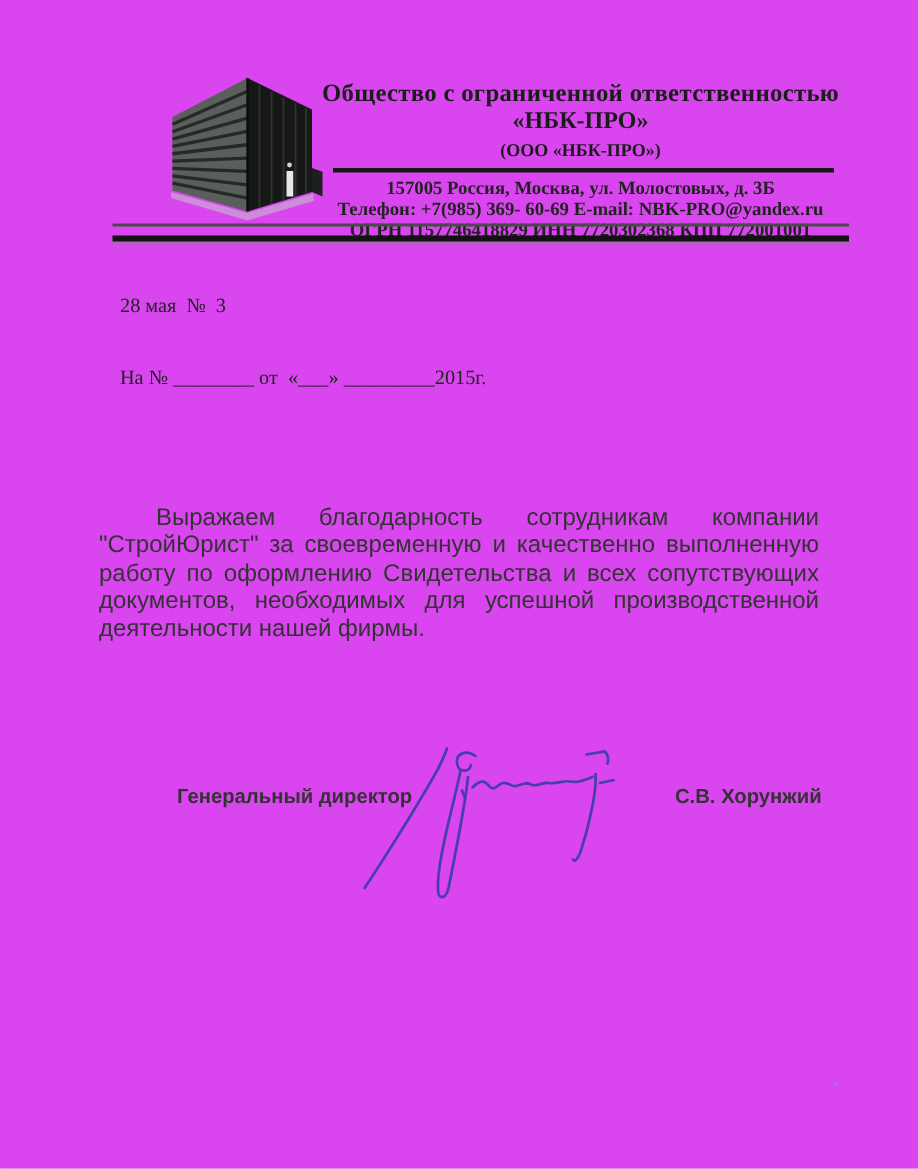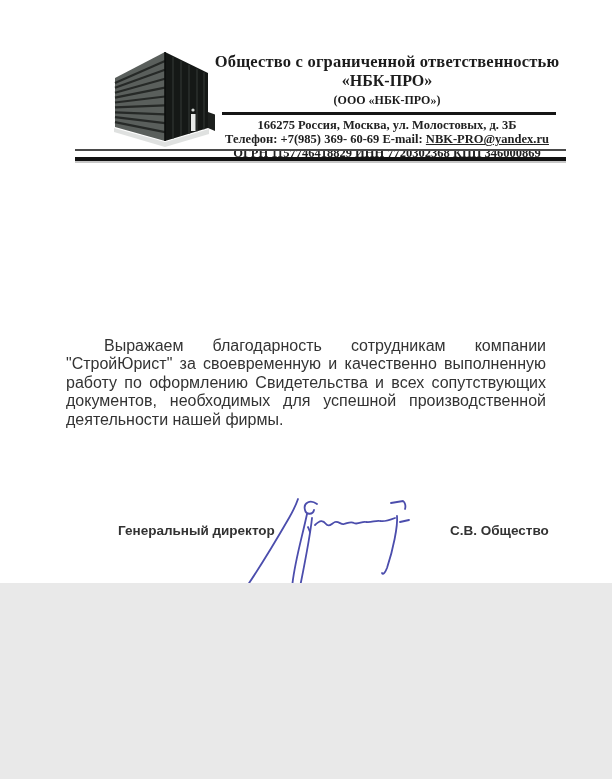--- a/index.html
+++ b/index.html
@@ -1,37 +1,37 @@
 <!DOCTYPE html>
 <html><head>
 <meta charset="utf-8">
 <style>
   html,body{margin:0;padding:0;background:#e9e9e9;}
   .page{
     position:relative;
-    width:612px;height:583px;
-    background:#ffffff;
+    width:612px;height:779px;
+    background:#d946ef;
     font-family:"Liberation Serif","DejaVu Serif",serif;
     color:#1c1c1c;
     overflow:hidden;
     box-shadow:0 0 4px rgba(0,0,0,.2);
   }
   
   .logo{position:absolute;left:110px;top:48px;width:106px;height:102px;}
   
   .header-block{
     position:absolute;left:212px;top:52px;width:350px;
     text-align:center;
   }
   .org-type{font-size:16.5px;font-weight:700;line-height:19px;letter-spacing:.2px;}
   .org-name{font-size:16px;font-weight:700;line-height:19px;}
   .org-paren{font-size:12px;font-weight:700;line-height:20px;}
   .header-rule{height:0;border-top:3px solid #151515;margin:2px 6px 3px 10px;}
   .contact-line{font-size:12.5px;font-weight:700;line-height:14px;color:#222;}
-  .email-link{text-decoration:underline;}
+  .email-link{}
   
   .divider-thin{
     position:absolute;left:75px;top:149px;width:491px;height:2px;
     background:#4a4a4a;
   }
   .divider-thick{
     position:absolute;left:75px;top:157px;width:491px;height:4px;
     background:#121212;
     box-shadow:0 2px 0 rgba(130,130,130,.45);
   }
@@ -104,28 +104,32 @@
 
       <line x1="55" y1="4" x2="55" y2="93" stroke="#0c0e0d" stroke-width="1.6"></line>
     </svg>
   </div>
 
   <div class="header-block">
     <div class="org-type">Общество с ограниченной ответственностью</div>
     <div class="org-name">«НБК-ПРО»</div>
     <div class="org-paren">(ООО «НБК-ПРО»)</div>
     <div class="header-rule"></div>
-    <div class="contact-line">166275 Россия, Москва, ул. Молостовых, д. 3Б</div>
+    <div class="contact-line">157005 Россия, Москва, ул. Молостовых, д. 3Б</div>
     <div class="contact-line"><span>Телефон: +7(985) 369- 60-69 E-mail: </span><span class="email-link">NBK-PRO@yandex.ru</span></div>
-    <div class="contact-line">ОГРН 1157746418829 ИНН 7720302368 КПП 346000869</div>
+    <div class="contact-line">ОГРН 1157746418829 ИНН 7720302368 КПП 772001001</div>
   </div>
 
   <div class="divider-thin"></div>
   <div class="divider-thick"></div>
 
+  <div class="ref-block">
+    <div>28 мая  №  3</div>
+    <div>На № ________ от  «___» _________2015г.</div>
+  </div>
 
   <div class="body-paragraph">Выражаем благодарность сотрудникам компании "СтройЮрист" за своевременную и качественно выполненную работу по оформлению Свидетельства и всех сопутствующих документов, необходимых для успешной производственной деятельности нашей фирмы.</div>
 
   <div class="sig-title">Генеральный директор</div>
 
   <div class="signature">
     <svg width="175" height="130" viewBox="0 0 175 130" xmlns="http://www.w3.org/2000/svg" fill="none" stroke="#3c3ea6" stroke-width="1.8" stroke-linecap="round" opacity="0.92">
 
       <path d="M3,112 C12,99 34,64 49,38 C53,31 56,25 58,19"></path>
 
@@ -138,18 +142,18 @@
       <path d="M75,45 C80,40 83,40 86,44 C89,48 92,43 95,42 C99,41 101,45 104,44 C108,43 111,41 114,43 C118,45 122,41 126,42 C131,43 136,40 140,41 C145,42 150,40 155,38"></path>
 
       <path d="M157,36 C158,46 153,70 147,88 C145,93 143,95 142,93"></path>
 
       <path d="M151,23 L163,21 C165,22 166,26 165,29"></path>
 
       <path d="M160,42 L169,40"></path>
     </svg>
   </div>
 
-  <div class="sig-name">С.В. Общество</div>
+  <div class="sig-name">С.В. Хорунжий</div>
 
   <div class="speck speck-1"></div>
   <div class="speck speck-2"></div>
 
 </div>
 
 </body></html>

